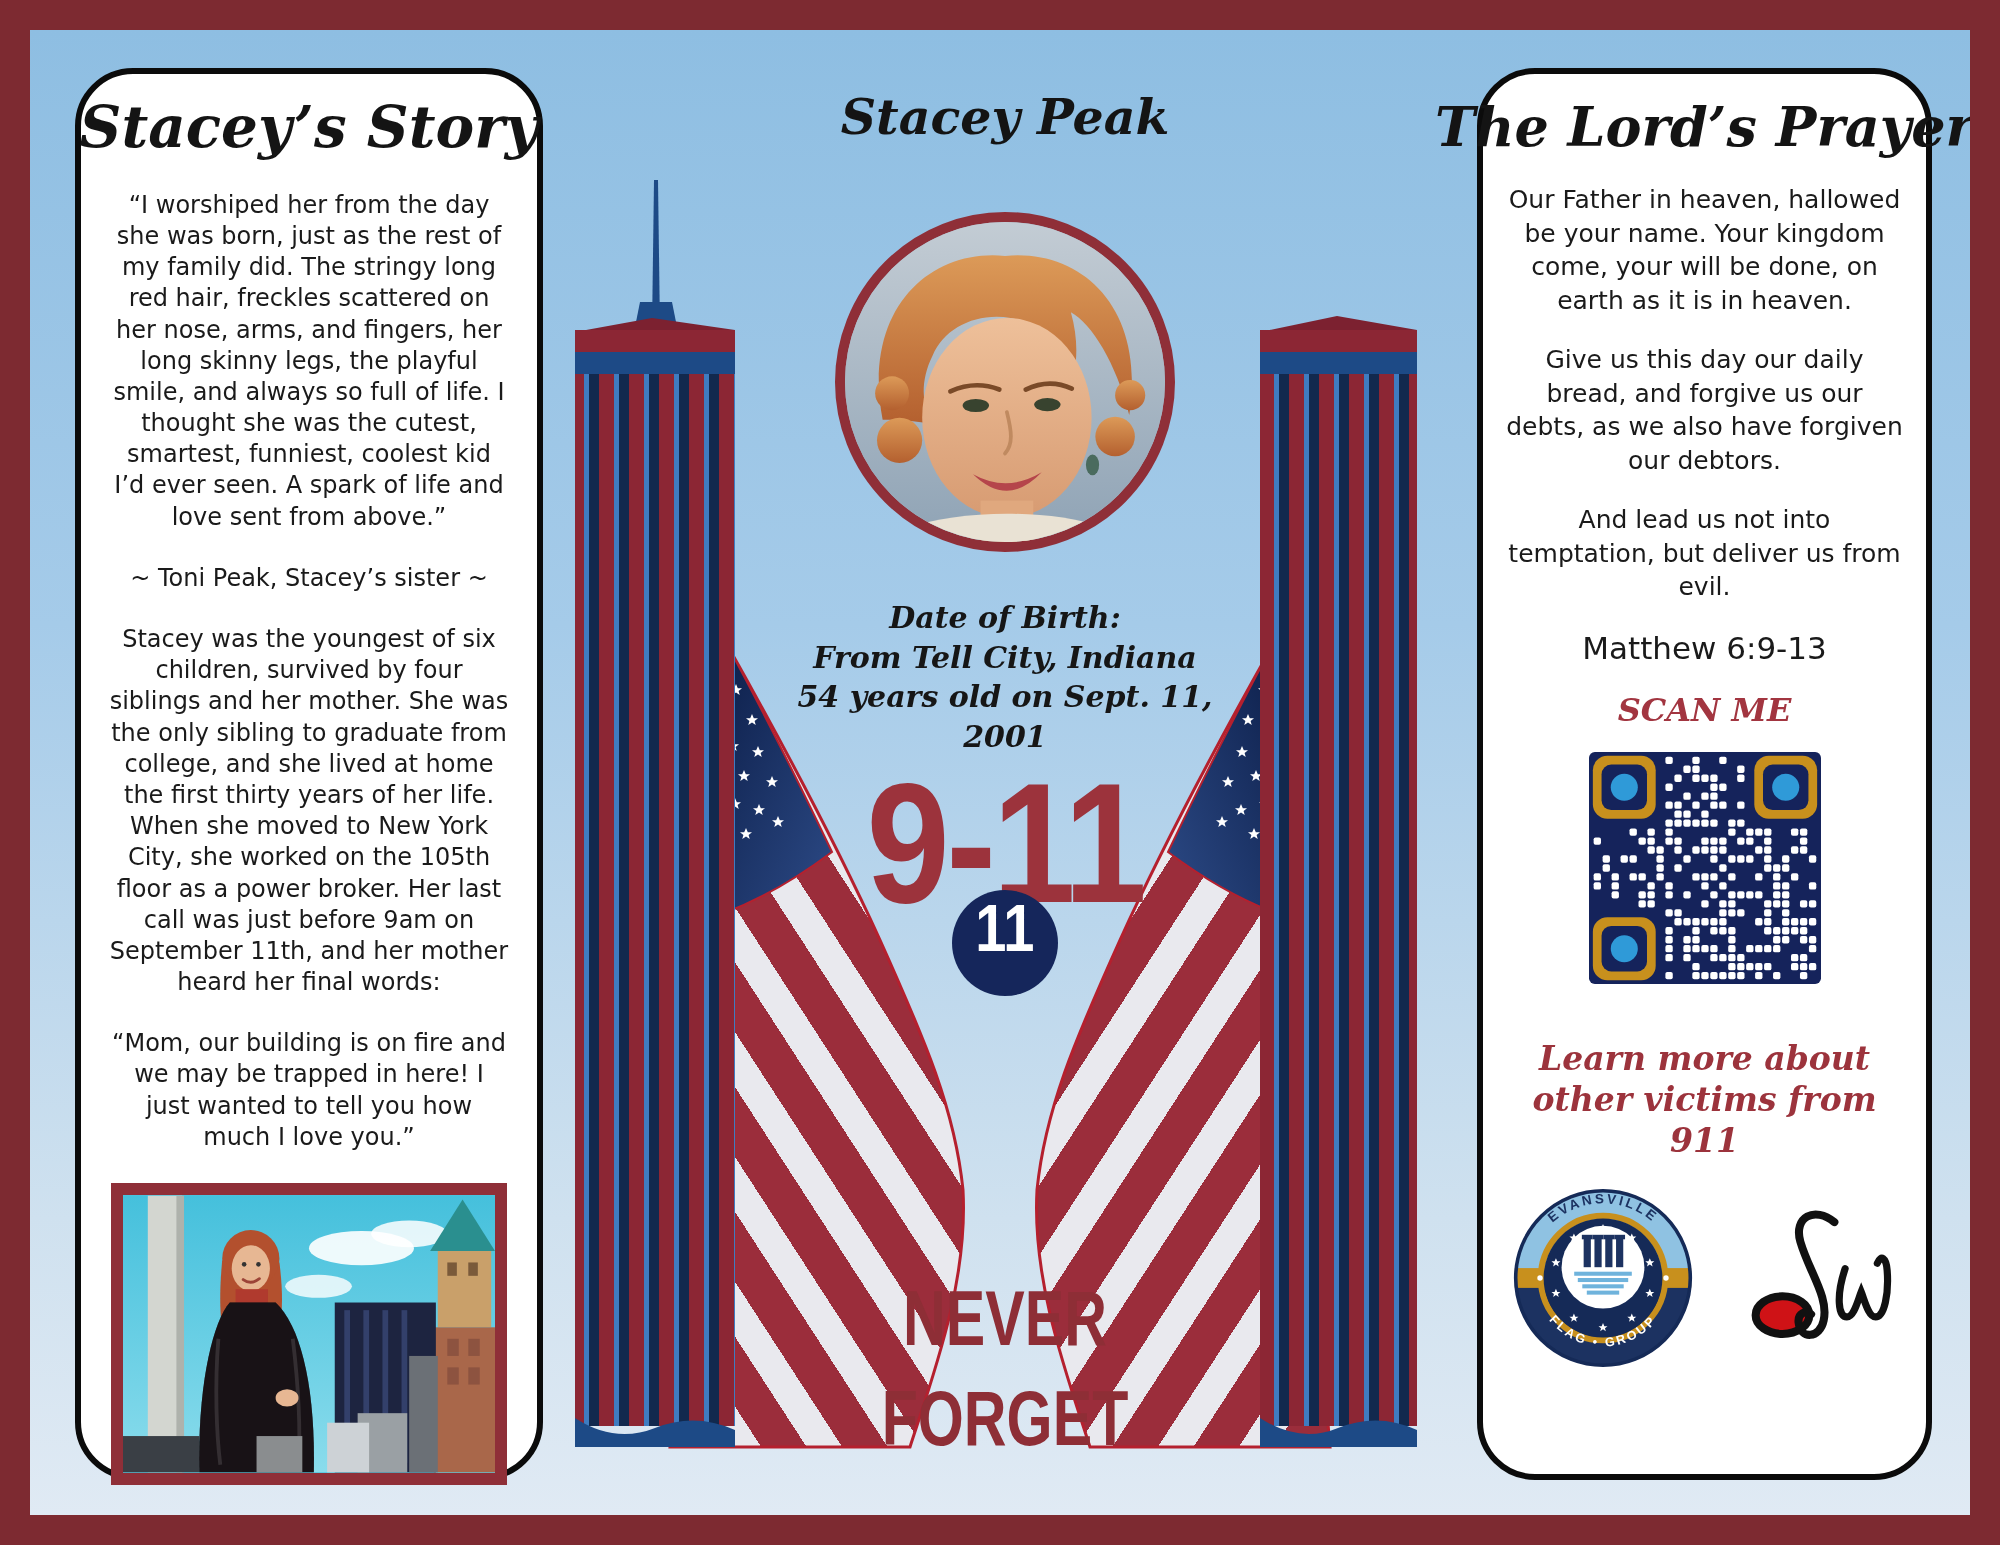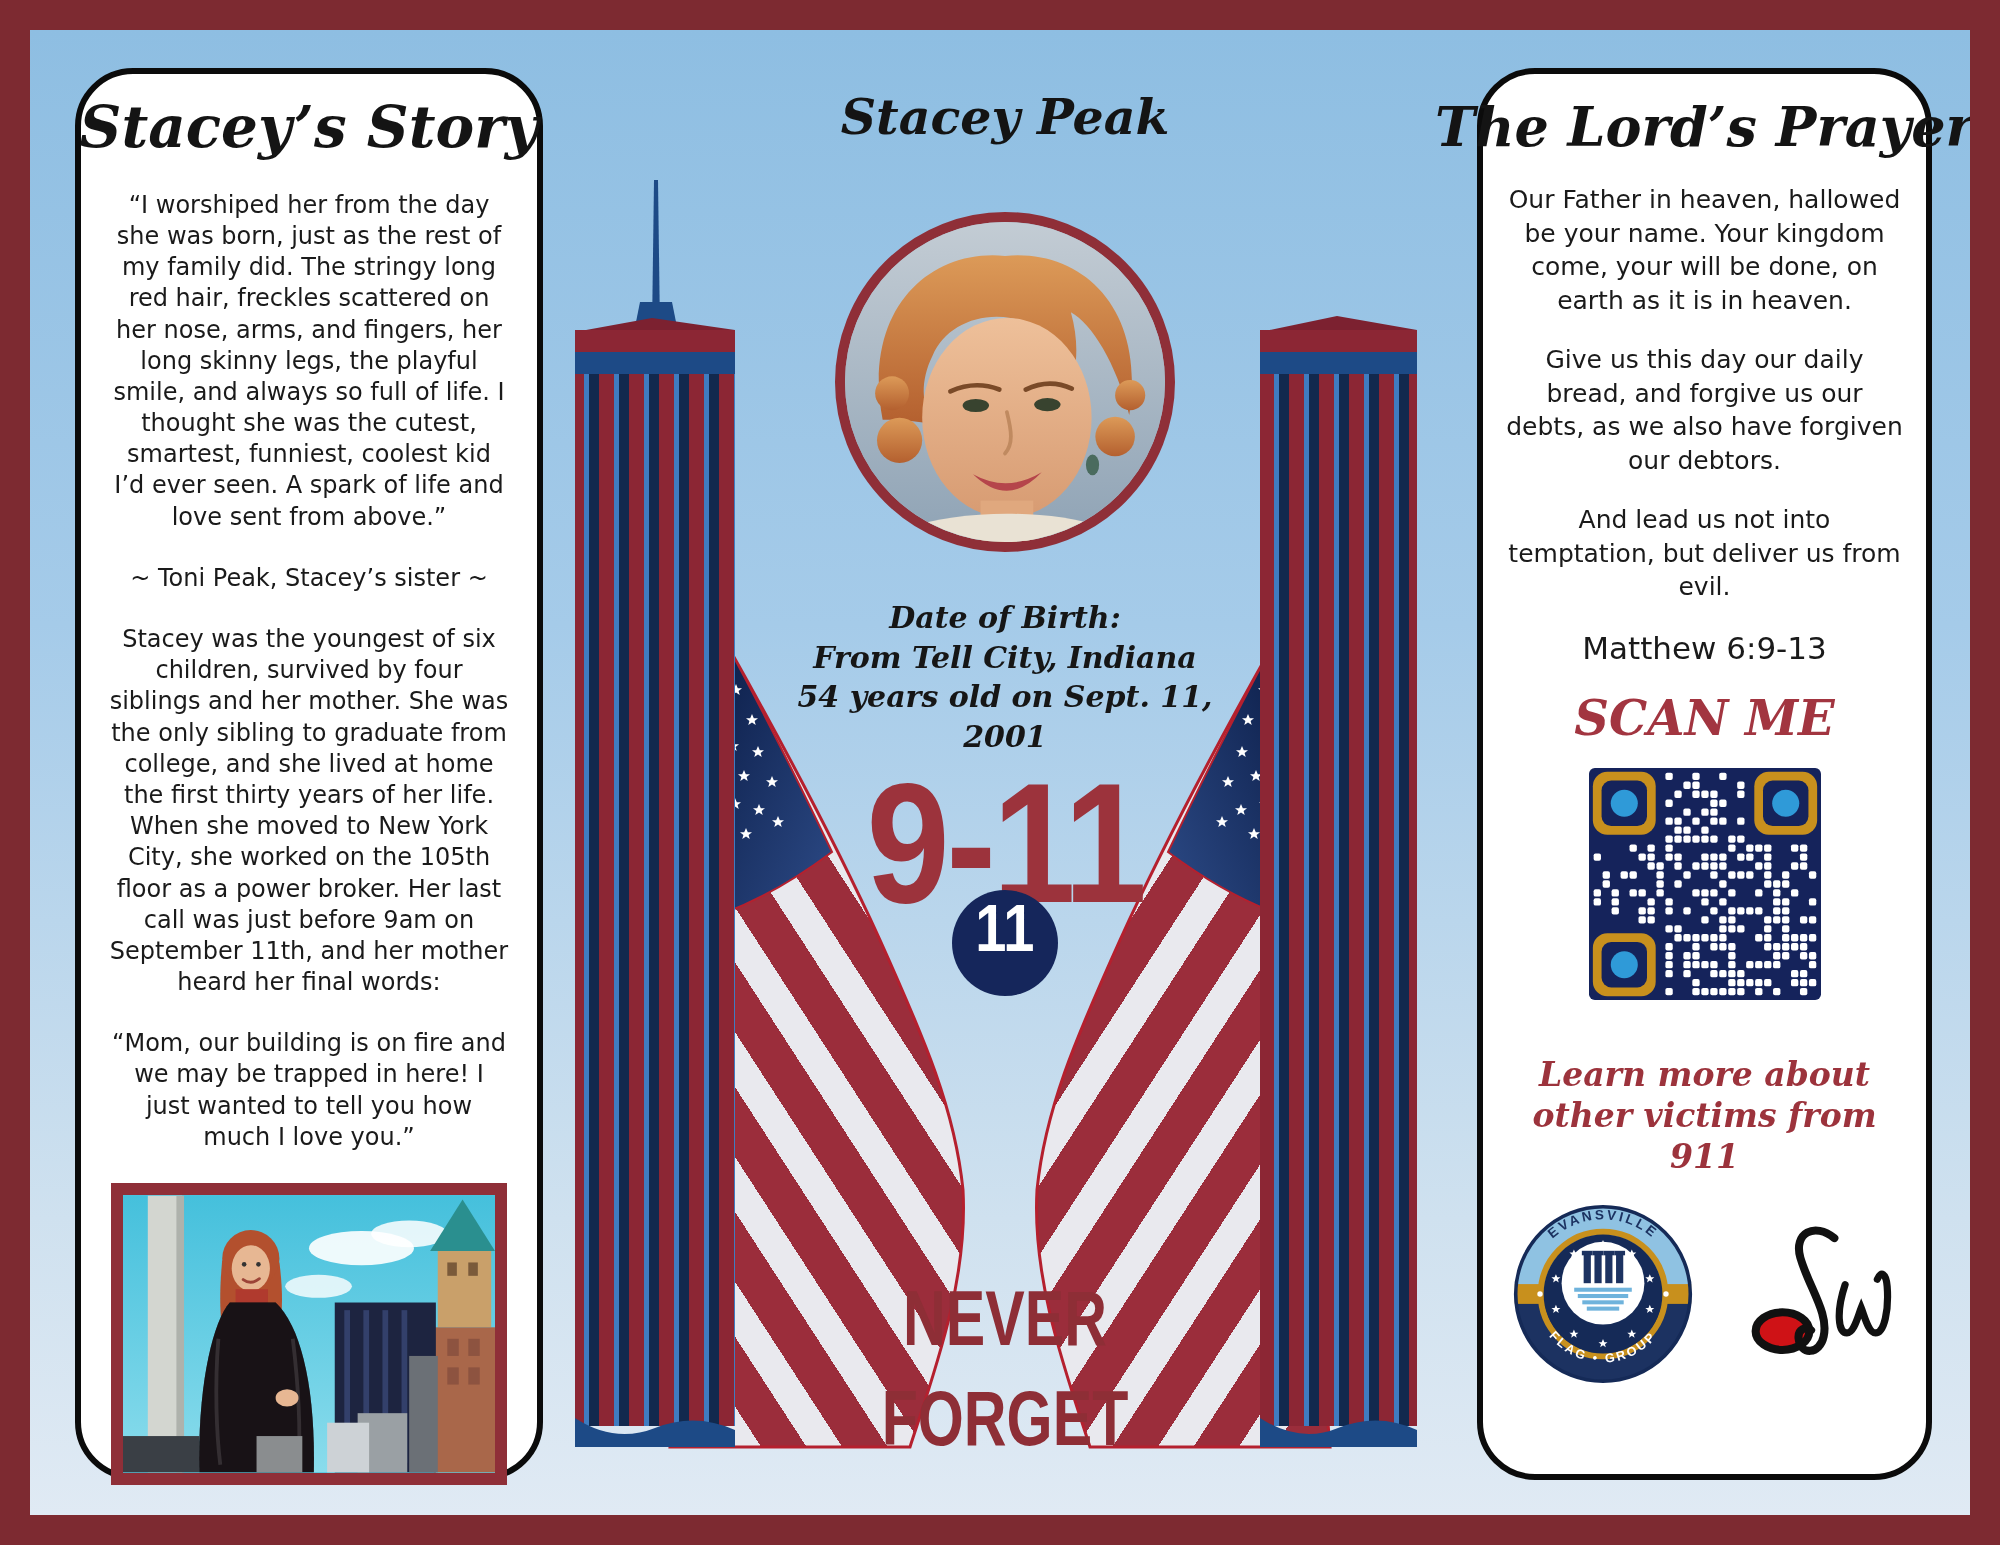--- a/index.html
+++ b/index.html
@@ -21,21 +21,21 @@
   .card-right .script-title{font-size:54px;}
   .body-text{color:#1a1a1a;font-size:24px;line-height:1.3;margin:0;}
   .card-right .body-text{font-size:25px;line-height:1.34;}
 
   .photo-frame{margin-top:auto;border:12px solid #8f2f38;width:372px;height:278px;
         background:#49c3dd;flex:none;}
 
   
   .verse{color:#1a1a1a;font-size:31px;margin:0;}
   .scan{font-family:"DejaVu Serif",serif;font-style:italic;font-weight:bold;
-        color:#a23540;font-size:48px;line-height:1;margin-top:2px;}
+        color:#a23540;font-size:32px;line-height:1;margin-top:2px;}
   .learn{font-family:"DejaVu Serif",serif;font-style:italic;font-weight:bold;
         color:#9c333c;font-size:33px;line-height:1.25;margin-top:28px;}
   .logo-row{display:flex;align-items:center;justify-content:center;gap:34px;margin-top:0px;}
 
   
   .center-item{position:absolute;z-index:3;text-align:center;}
   .center-title{left:700px;top:58px;width:550px;font-family:"DejaVu Serif",serif;
         font-style:italic;font-weight:600;font-size:49px;color:#141414;white-space:nowrap;}
   .portrait{left:805px;top:182px;width:340px;height:340px;border-radius:50%;
         border:10px solid #8f2f38;overflow:hidden;box-sizing:border-box;background:#a7b6c4;}

